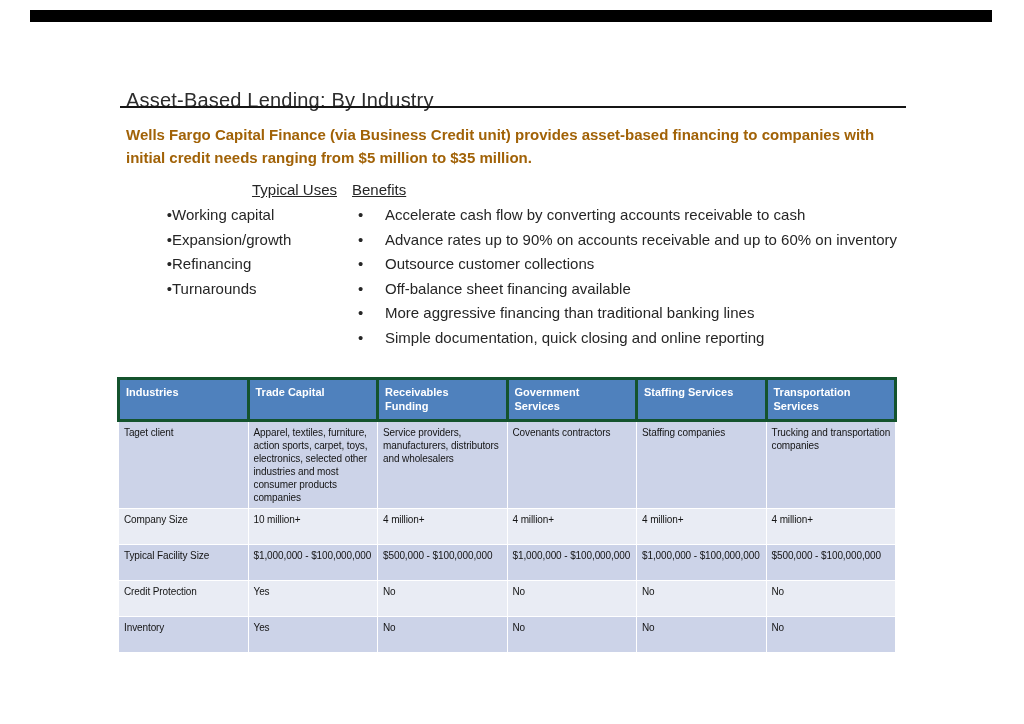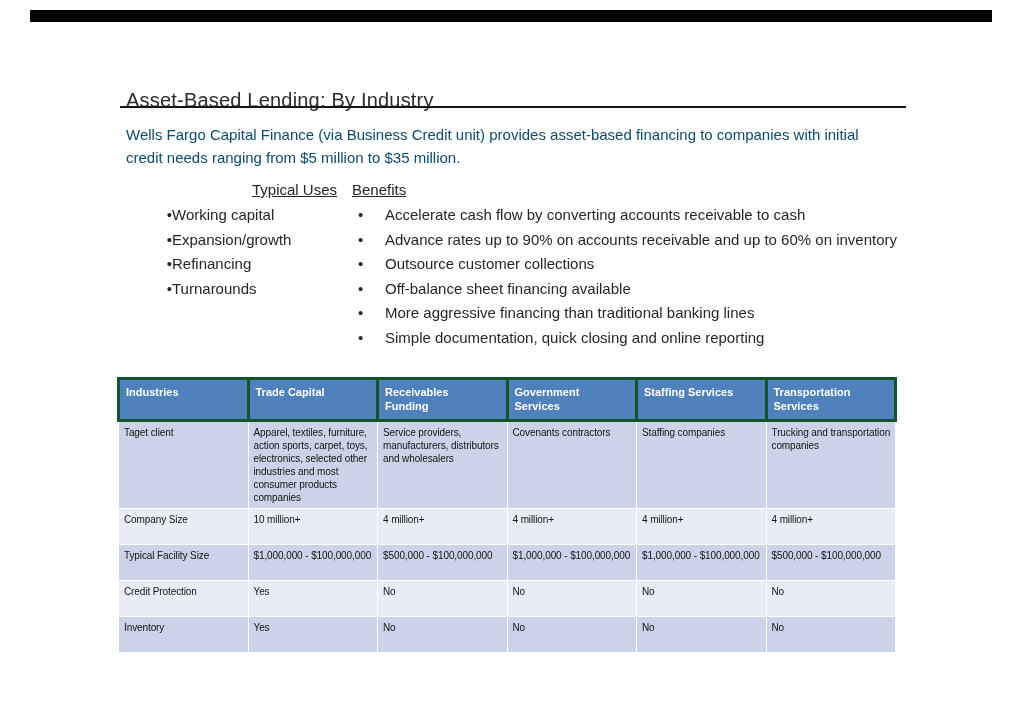--- a/index.html
+++ b/index.html
@@ -22,21 +22,21 @@
     font-size: 20px; font-weight: 400; color: #2d2d2d;
     letter-spacing: 0.2px; line-height: 34px; margin-top: 16px;
   }
   .title-rule {
     position: absolute; left: 120px; top: 106px;
     width: 786px; height: 2px; background: #151515;
   }
 
   .intro {
     position: absolute; left: 126px; top: 123px;
-    width: 768px; font-size: 15px; line-height: 23px; color: #0c4a6e;
+    width: 768px; font-size: 15px; line-height: 23px; color: #a16207; font-weight: bold;
   }
 
   .list-section { position: absolute; top: 180px; font-size: 15px; color: #262626; }
   .sec-heading { text-decoration: underline; line-height: 19px; margin-bottom: 6px; }
   #typical-uses { left: 122px; width: 215px; text-align: right; }
   #benefits { left: 352px; width: 585px; }
   .bullet-row { display: flex; line-height: 19px; margin-bottom: 5.5px; }
   .bullet { flex: 0 0 auto; padding-left: 6px; }
   #typical-uses .bullet { width: 50px; }
   #benefits .bullet { width: 33px; }

